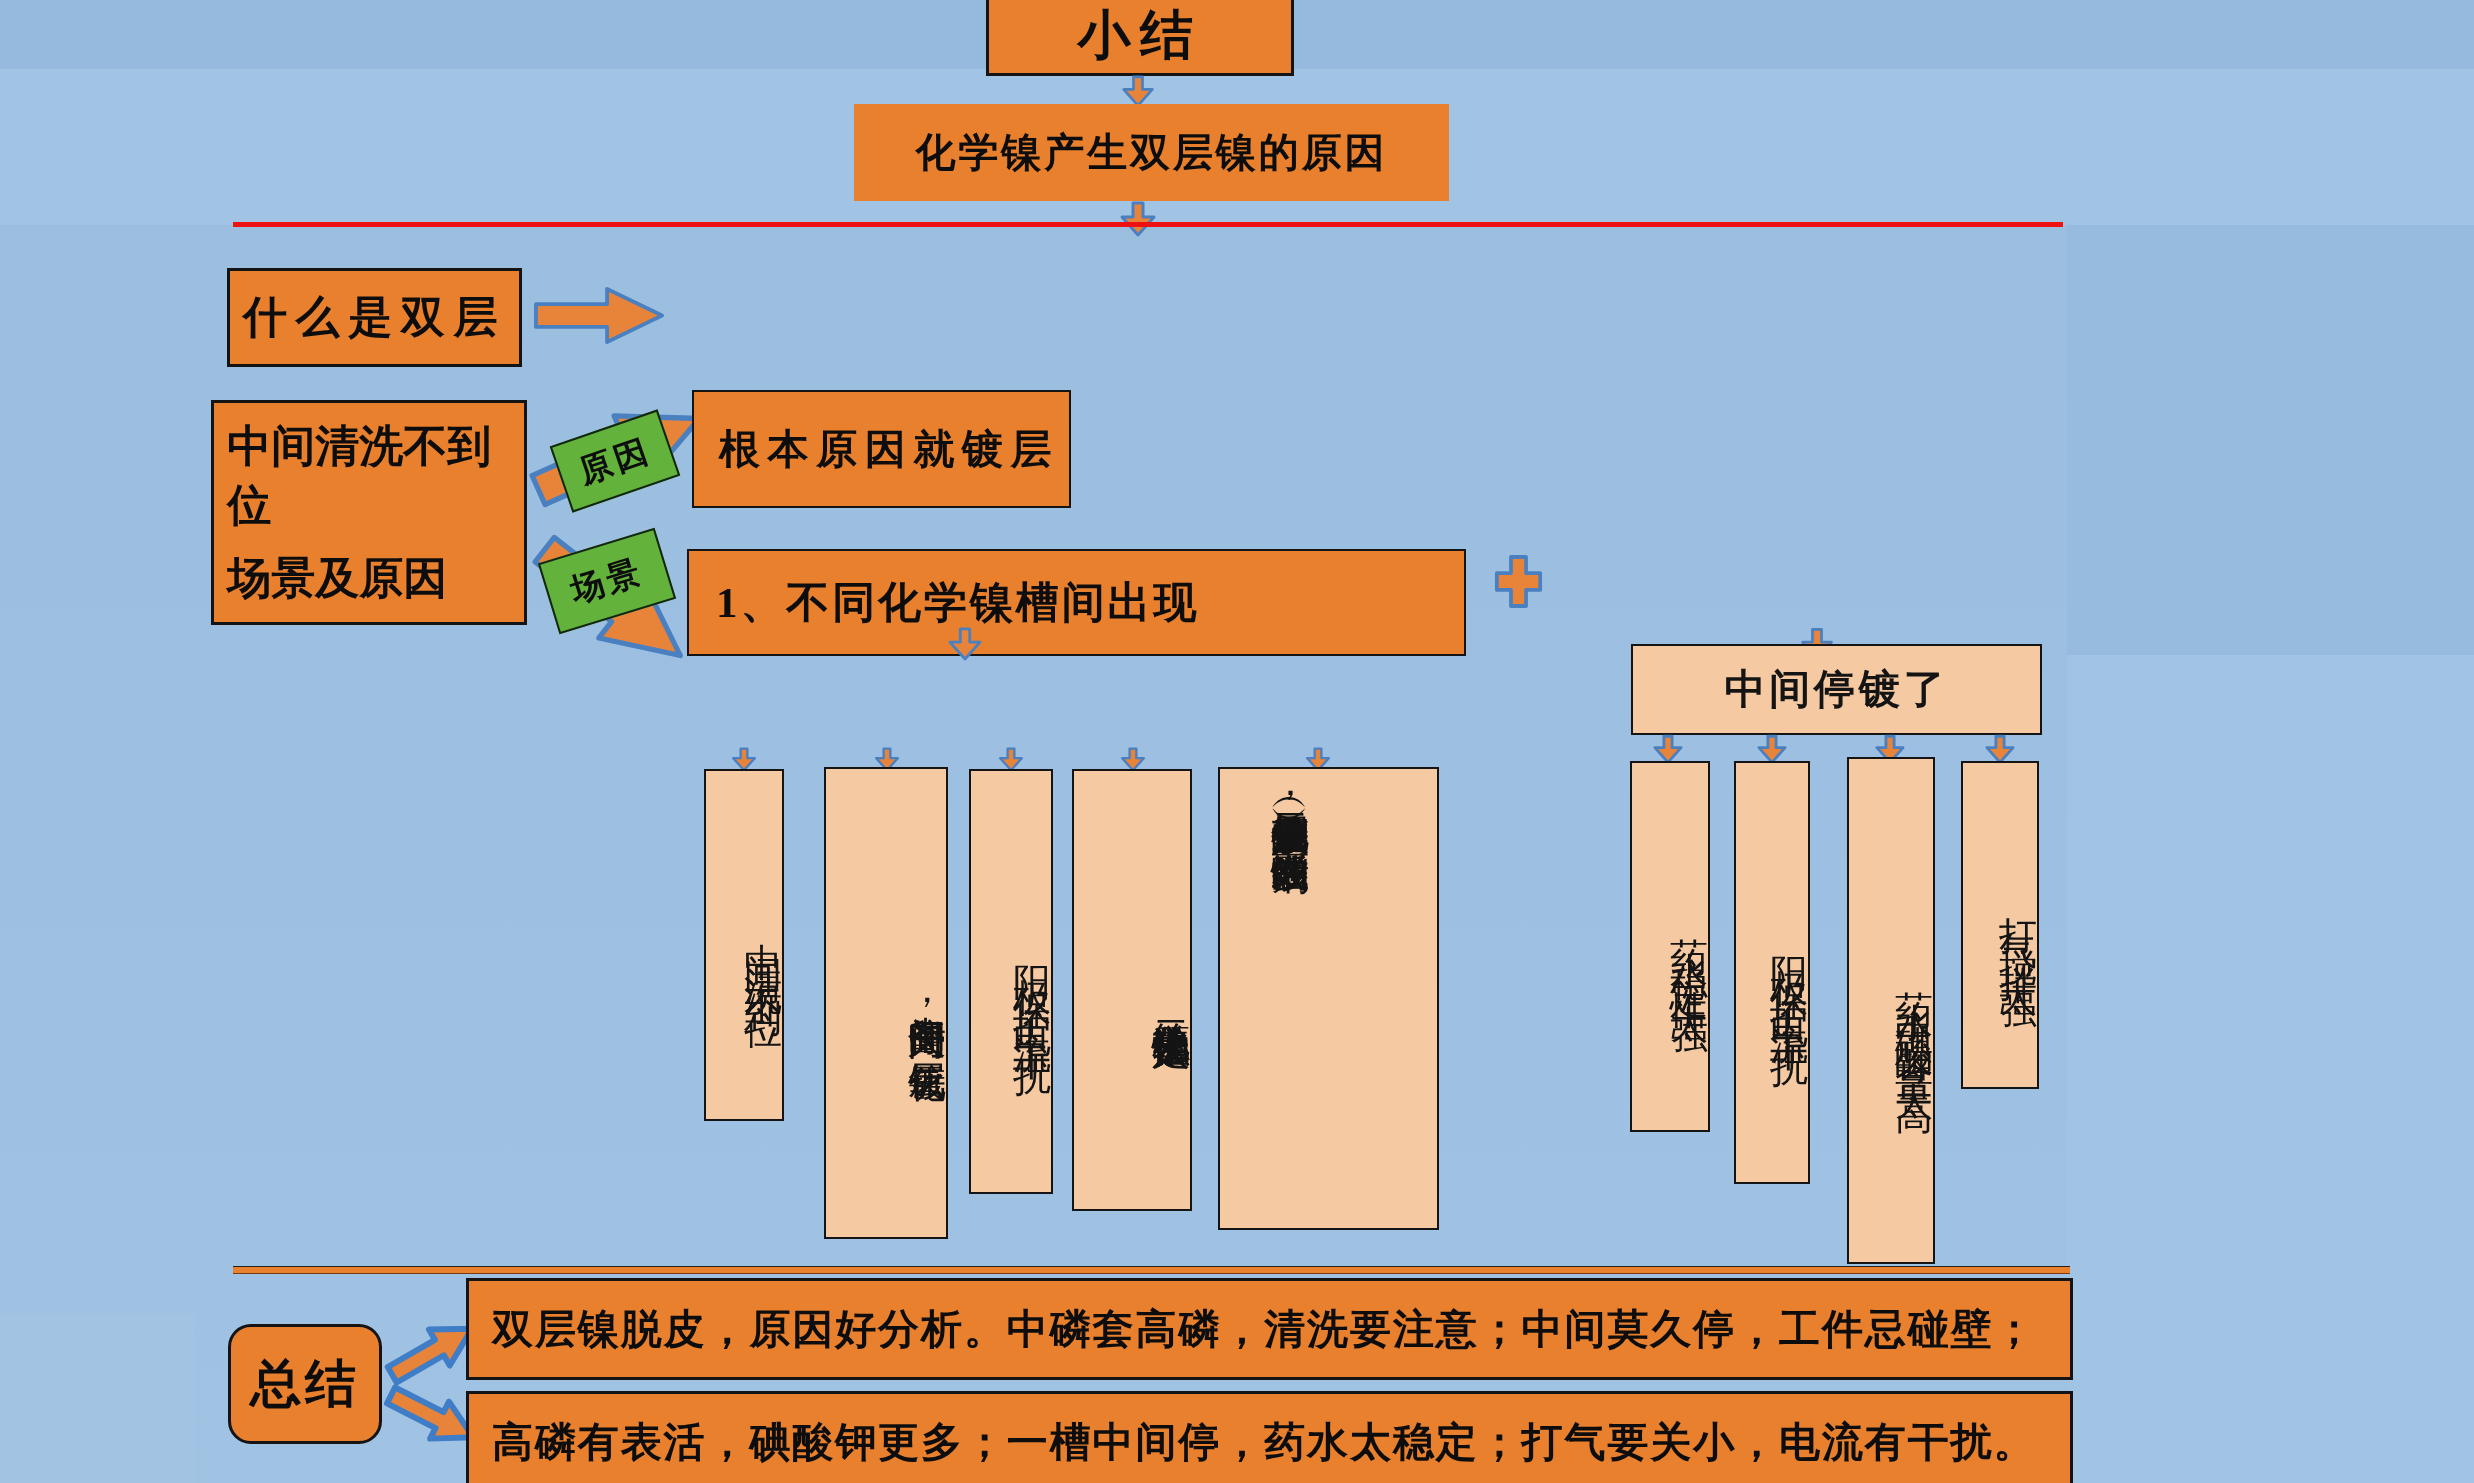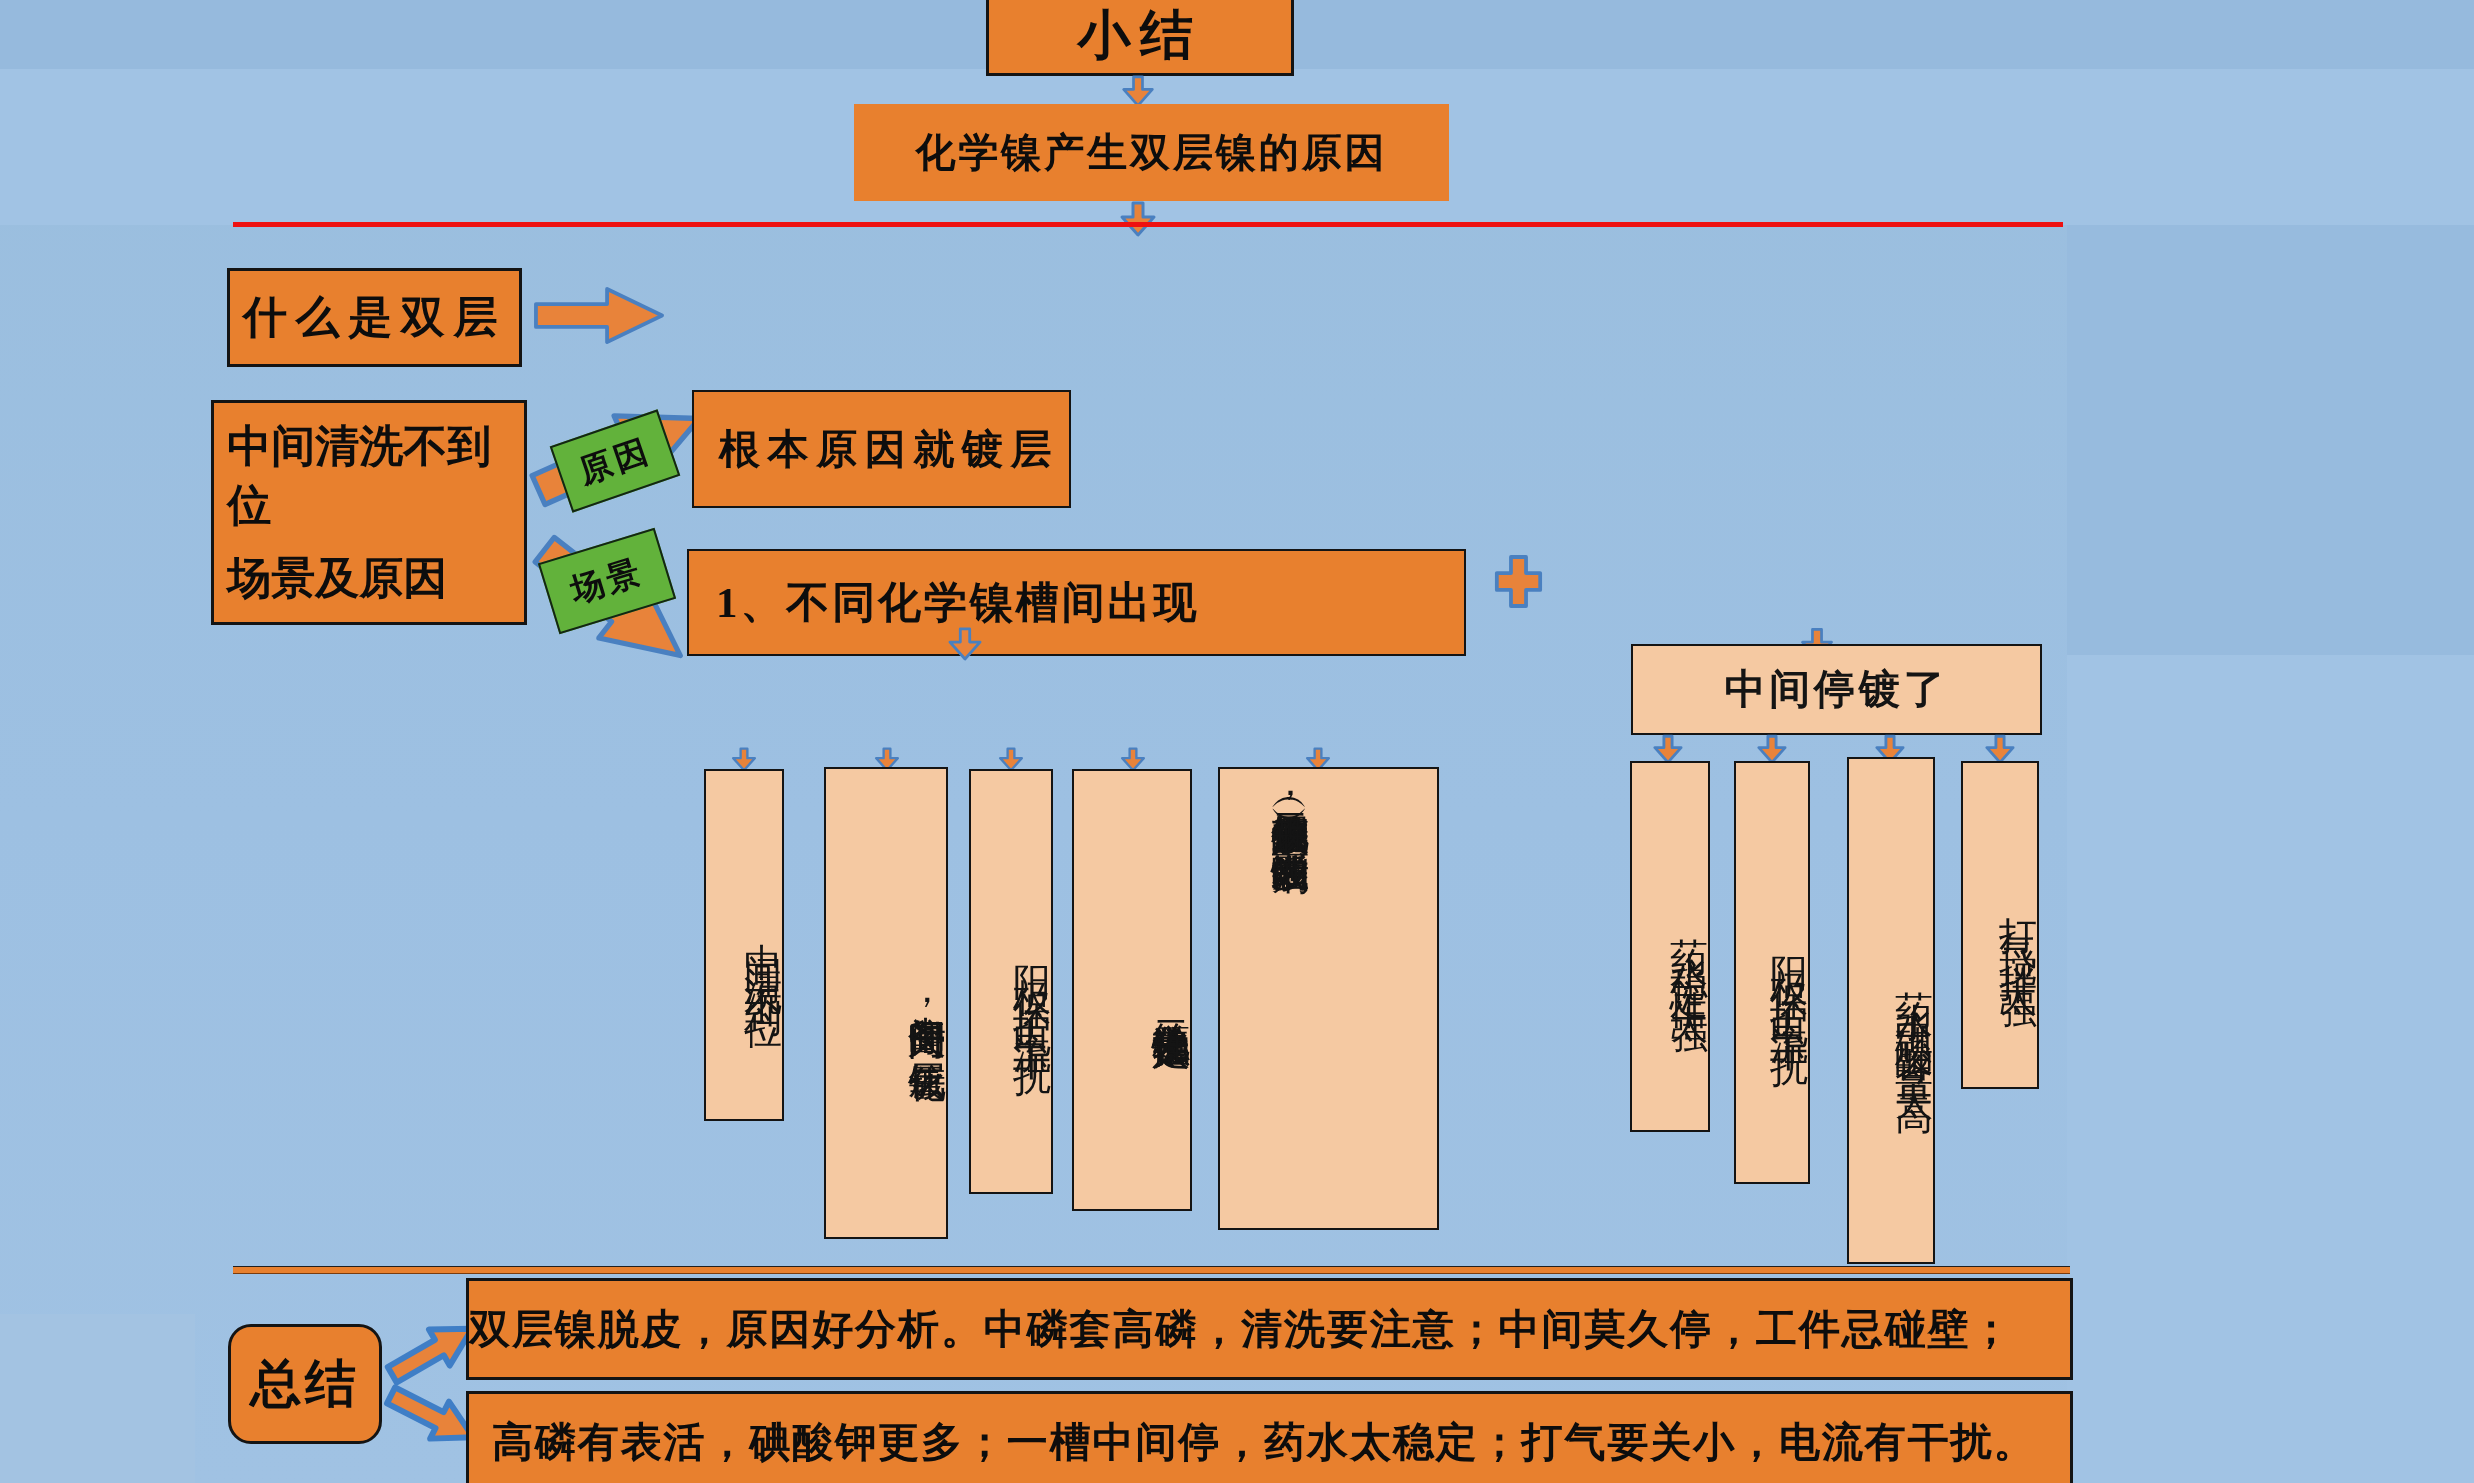--- a/index.html
+++ b/index.html
@@ -169,21 +169,21 @@
     <span>总结</span>
   </div>
 
   <svg class="abs" style="left:385px;top:1325px;transform:rotate(-30deg);" width="95" height="53" viewBox="0 0 96 52">
     <polygon points="1,17 56,17 56,5 94,26 56,47 56,35 1,35" fill="#e8833a" stroke="#3f7ec6" stroke-width="6" stroke-linejoin="round"></polygon>
   </svg>
   <svg class="abs" style="left:385px;top:1390px;transform:rotate(27deg);" width="95" height="53" viewBox="0 0 96 52">
     <polygon points="1,17 56,17 56,5 94,26 56,47 56,35 1,35" fill="#e8833a" stroke="#3f7ec6" stroke-width="6" stroke-linejoin="round"></polygon>
   </svg>
 
-  <div class="abs box-o serif lft" style="left:466px;top:1278px;width:1607px;height:102px;font-size:41px;letter-spacing:1.9px;">
+  <div class="abs box-o serif lft" style="left:466px;top:1278px;width:1607px;height:102px;font-size:41px;padding-left:23px;letter-spacing:1.9px;">
     <span>双层镍脱皮，原因好分析。中磷套高磷，清洗要注意；中间莫久停，工件忌碰壁；</span>
   </div>
   <div class="abs box-o serif lft" style="left:466px;top:1391px;width:1607px;height:102px;font-size:41px;padding-left:23px;letter-spacing:1.9px;">
     <span>高磷有表活，碘酸钾更多；一槽中间停，药水太稳定；打气要关小，电流有干扰。</span>
   </div>
 
 </div>
 
 
 </body></html>

